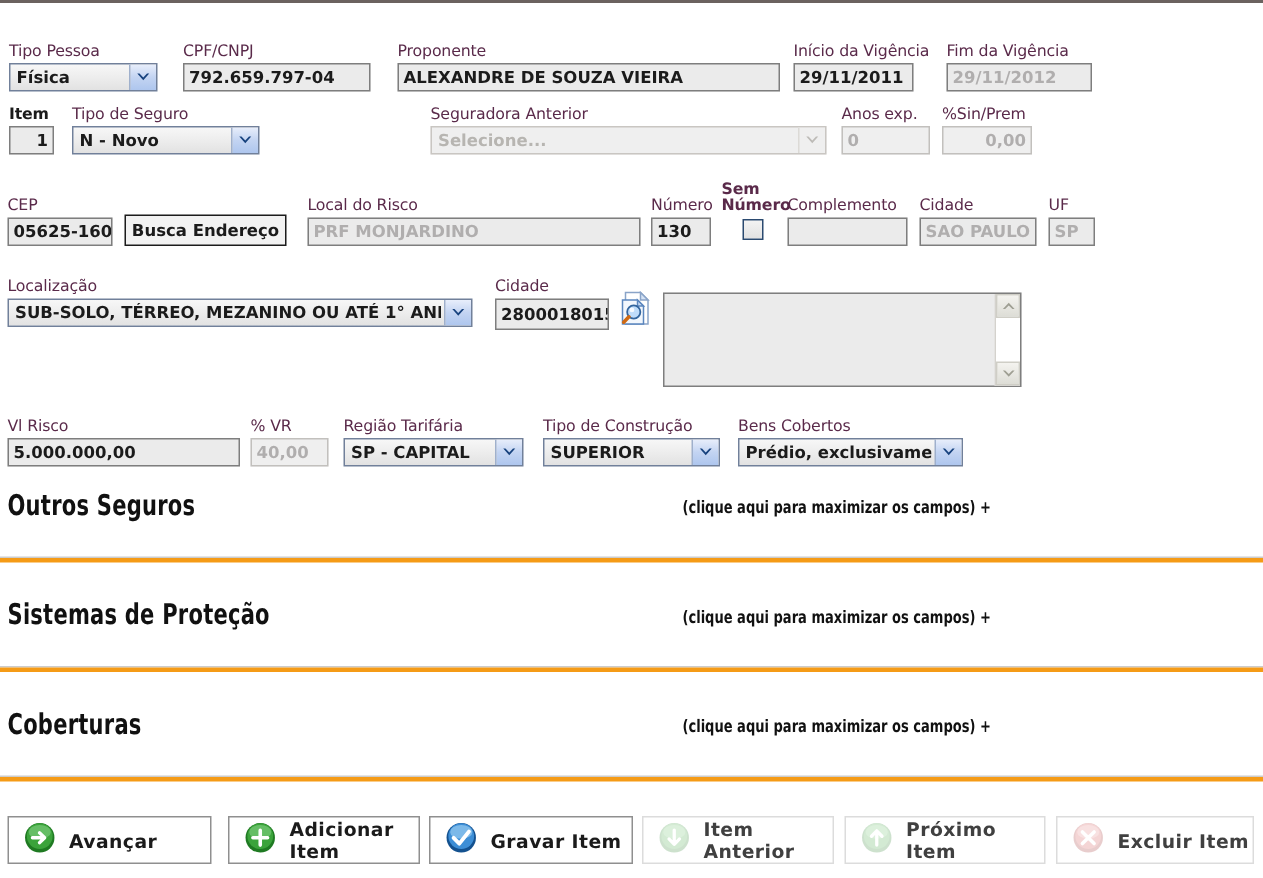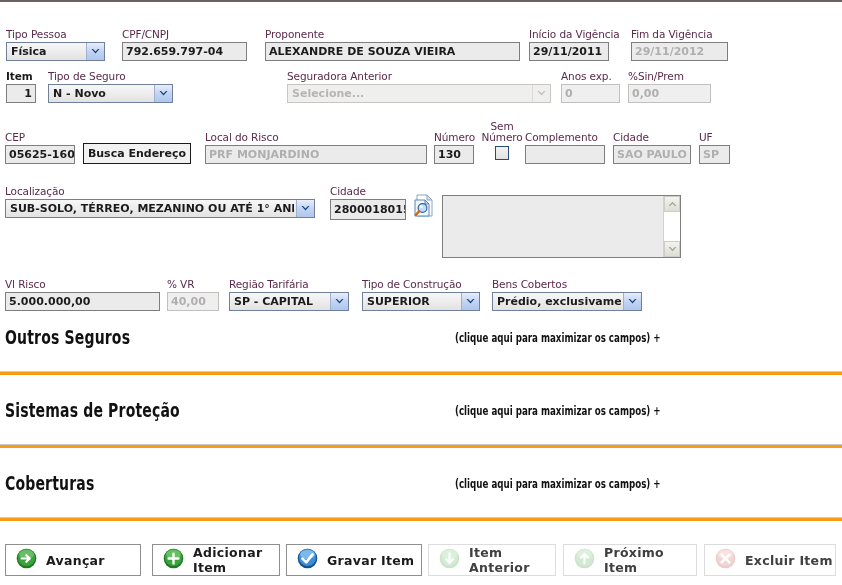--- a/index.html
+++ b/index.html
@@ -31,22 +31,23 @@
     font-family: "DejaVu Sans", sans-serif;
     white-space: nowrap;
     line-height: 12px;
     letter-spacing: -0.1px;
   }
   .lbl.dark {
     color: #1b1b1b;
     font-weight: bold;
   }
   .lbl.two-line {
-    text-align: center;
+    text-align: left;
     line-height: 11px;
+    font-weight: bold;
   }
   .inp {
     box-sizing: border-box;
     border: 1px solid #7e7e7e;
     background: #ebebeb;
     height: 19px;
     line-height: 17px;
     font-family: "DejaVu Sans", sans-serif;
     font-size: 11px;
     font-weight: bold;
@@ -283,21 +284,21 @@
     </div>
   </div>
 
   <div class="fld" style="left:561px; top:68px;">
     <div class="lbl">Anos exp.</div>
     <div class="inp disabled" style="width:59px; margin-top:2px;">0</div>
   </div>
 
   <div class="fld" style="left:628px; top:68px;">
     <div class="lbl">%Sin/Prem</div>
-    <div class="inp disabled" style="width:83px; margin-top:2px;">0,00</div>
+    <div class="inp disabled" style="width:60px; margin-top:2px;text-align:right;">0,00</div>
   </div>
 
   <div class="fld" style="left:5px; top:129px;">
     <div class="lbl">CEP</div>
     <div class="inp" style="width:70px; margin-top:2px;">05625-160</div>
   </div>
 
   <div class="btn-busca" style="position:absolute; left:83px; top:141px; width:108px;">Busca Endereço</div>
 
   <div class="fld" style="left:205px; top:129px;">

